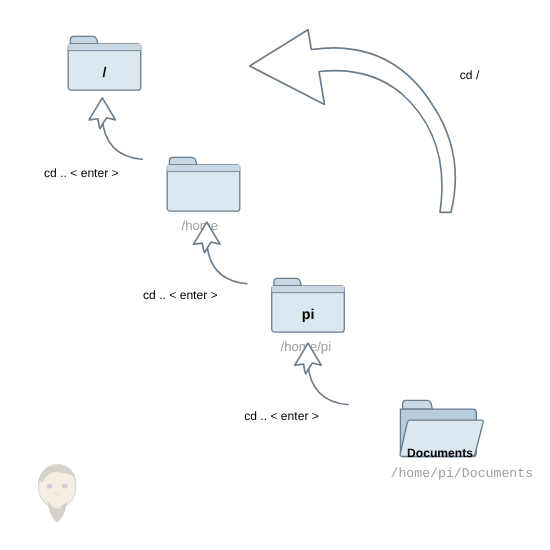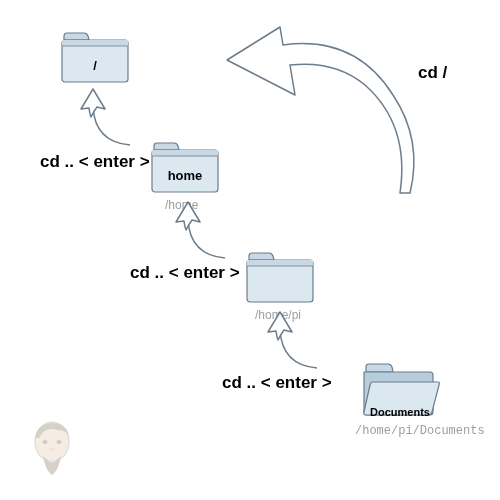--- a/index.html
+++ b/index.html
@@ -27,22 +27,22 @@
       color: #000;
     }
     .folder-label.small { font-size: 11px; top: 31px; }
     .path-label {
       position: absolute;
       font-size: 12px;
       color: #9e9e9e;
     }
     .cmd {
       position: absolute;
-      font-size: 17px;
-      font-weight: bold;
+      font-size: 11px;
+      font-weight: normal;
       color: #000;
       white-space: nowrap;
     }
     .arrow-up {
       position: absolute;
     }
     .arrow-up svg { display: block; }
     .big-arrow {
       position: absolute;
     }
@@ -69,31 +69,31 @@
   <div class="folder-label">/</div>
 </div>
 
 <div class="folder" style="left:150px; top:140px;">
   <svg viewBox="0 0 70 55">
     <path d="M4 10 L4 6 Q4 3 7 3 L24 3 Q27 3 28 6 L29 10 Z" fill="#c8d8e4" stroke="#6b7d8c" stroke-width="1.2"></path>
     <rect x="2" y="10" width="66" height="42" rx="3" fill="#dce8f0" stroke="#6b7d8c" stroke-width="1.2"></rect>
     <rect x="2" y="10" width="66" height="6" fill="#c8d8e4" stroke="none"></rect>
     <line x1="2" y1="16" x2="68" y2="16" stroke="#6b7d8c" stroke-width="0.8"></line>
   </svg>
-  <div class="folder-label">home</div>
 </div>
 <div class="path-label" style="left:165px; top:198px;">/home</div>
 
 <div class="folder" style="left:245px; top:250px;">
   <svg viewBox="0 0 70 55">
     <path d="M4 10 L4 6 Q4 3 7 3 L24 3 Q27 3 28 6 L29 10 Z" fill="#c8d8e4" stroke="#6b7d8c" stroke-width="1.2"></path>
     <rect x="2" y="10" width="66" height="42" rx="3" fill="#dce8f0" stroke="#6b7d8c" stroke-width="1.2"></rect>
     <rect x="2" y="10" width="66" height="6" fill="#c8d8e4" stroke="none"></rect>
     <line x1="2" y1="16" x2="68" y2="16" stroke="#6b7d8c" stroke-width="0.8"></line>
   </svg>
+  <div class="folder-label">pi</div>
 </div>
 <div class="path-label" style="left:255px; top:308px;">/home/pi</div>
 
 <div class="folder open-folder" style="left:360px; top:360px;">
   <svg viewBox="0 0 80 60">
     <path d="M6 12 L6 7 Q6 4 9 4 L28 4 Q31 4 32 7 L33 12 Z" fill="#c8d8e4" stroke="#6b7d8c" stroke-width="1.2"></path>
     <path d="M4 12 L70 12 Q73 12 73 15 L73 52 Q73 55 70 55 L7 55 Q4 55 4 52 Z" fill="#b8cddc" stroke="#6b7d8c" stroke-width="1.2"></path>
     <path d="M12 22 L78 22 Q80 22 79 25 L72 52 Q71 55 68 55 L6 55 Q3 55 4 52 L10 25 Q11 22 12 22 Z" fill="#dce8f0" stroke="#6b7d8c" stroke-width="1.2"></path>
   </svg>
   <div class="folder-label small" style="top:46px;">Documents</div>

